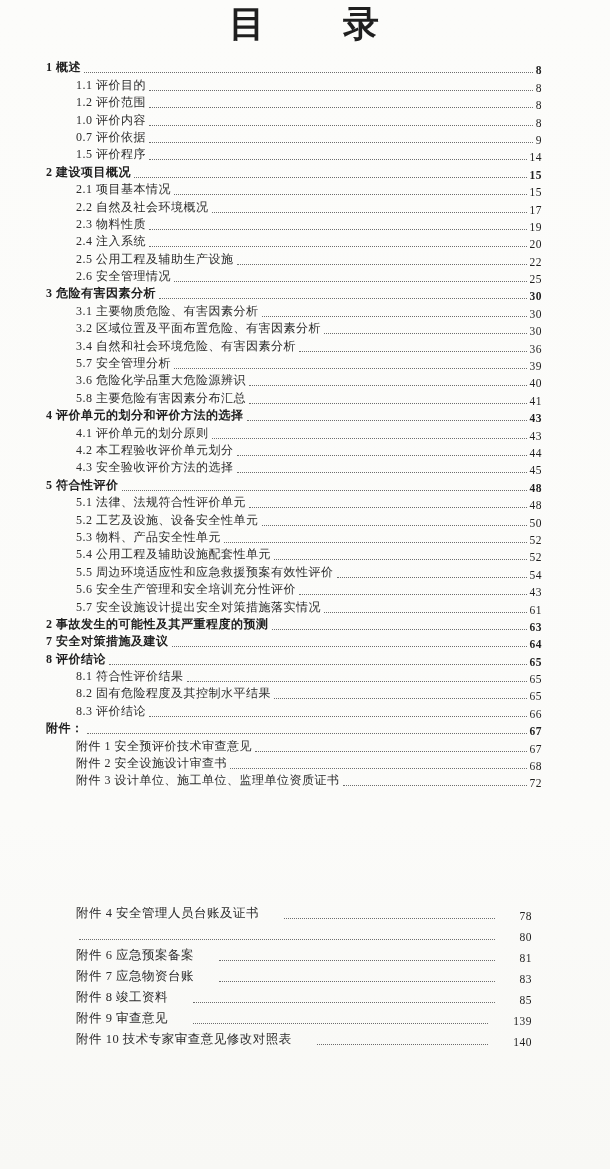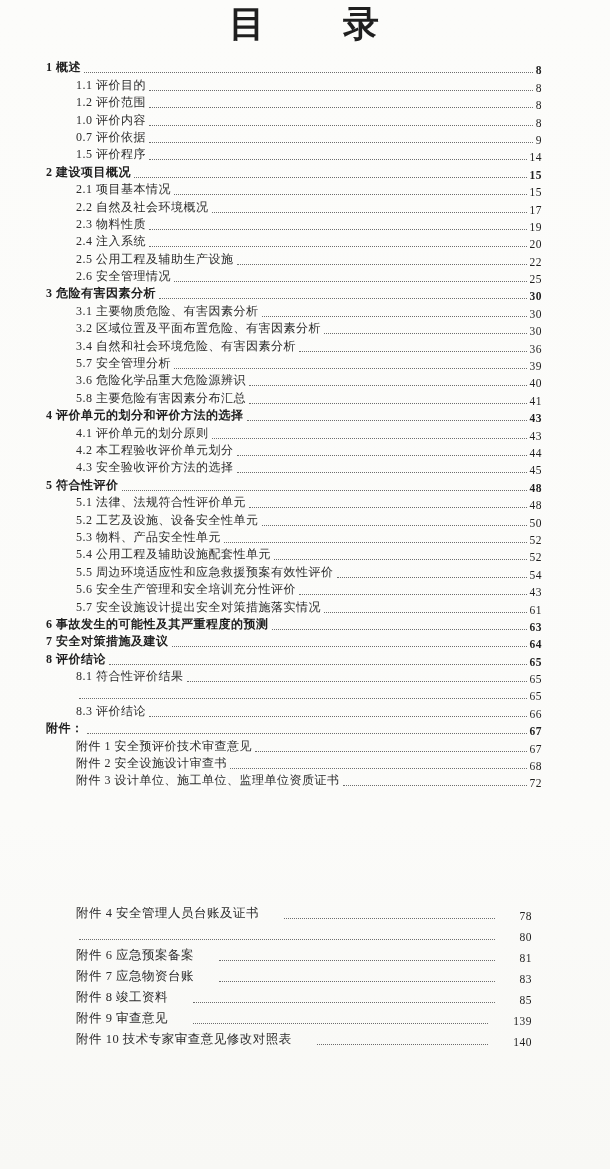--- a/index.html
+++ b/index.html
@@ -224,40 +224,41 @@
         <span class="label">5.6 安全生产管理和安全培训充分性评价</span>
         <span class="dots"></span>
         <span class="pagenum">43</span>
       </div>
       <div class="toc-row sub">
         <span class="label">5.7 安全设施设计提出安全对策措施落实情况</span>
         <span class="dots"></span>
         <span class="pagenum">61</span>
       </div>
       <div class="toc-row top">
-        <span class="label">6 事故发生的可能性及其严重程度的预测</span>
+        <span class="label">2 事故发生的可能性及其严重程度的预测</span>
         <span class="dots"></span>
         <span class="pagenum">63</span>
       </div>
       <div class="toc-row top">
         <span class="label">7 安全对策措施及建议</span>
         <span class="dots"></span>
         <span class="pagenum">64</span>
       </div>
       <div class="toc-row top">
         <span class="label">8 评价结论</span>
         <span class="dots"></span>
         <span class="pagenum">65</span>
       </div>
       <div class="toc-row sub">
         <span class="label">8.1 符合性评价结果</span>
         <span class="dots"></span>
         <span class="pagenum">65</span>
       </div>
       <div class="toc-row sub">
+        <span class="label">8.2 固有危险程度及其控制水平结果</span>
         <span class="dots"></span>
         <span class="pagenum">65</span>
       </div>
       <div class="toc-row sub">
         <span class="label">8.3 评价结论</span>
         <span class="dots"></span>
         <span class="pagenum">66</span>
       </div>
       <div class="toc-row top">
         <span class="label">附件：</span>

